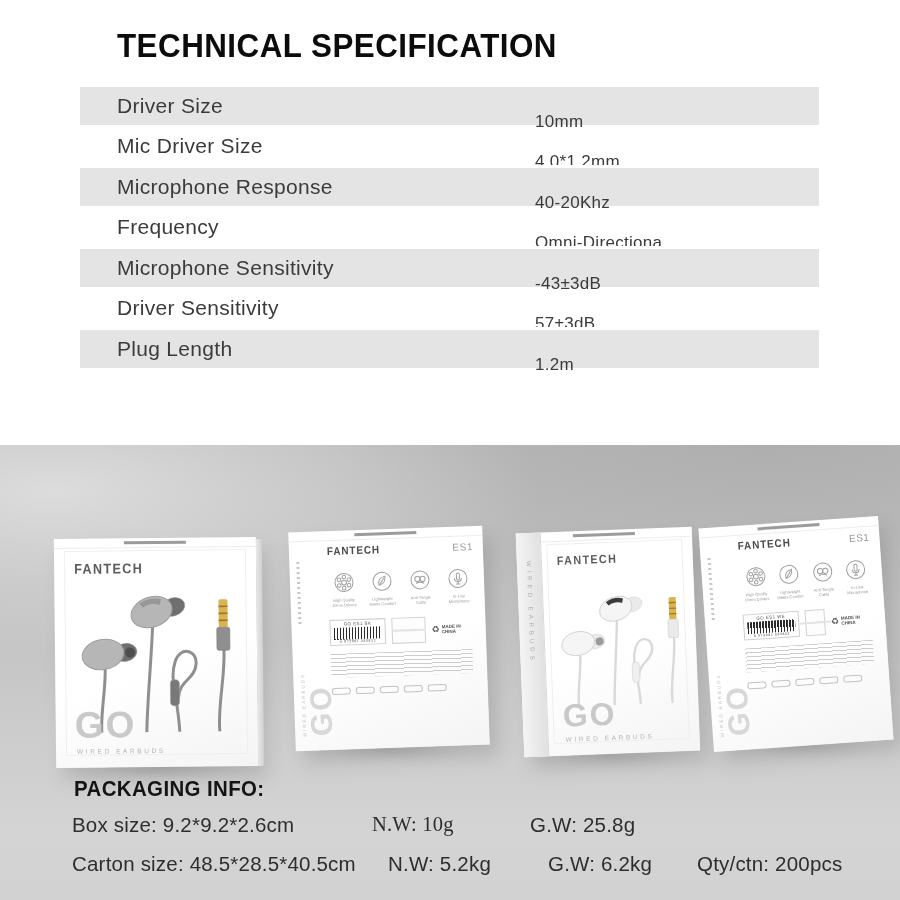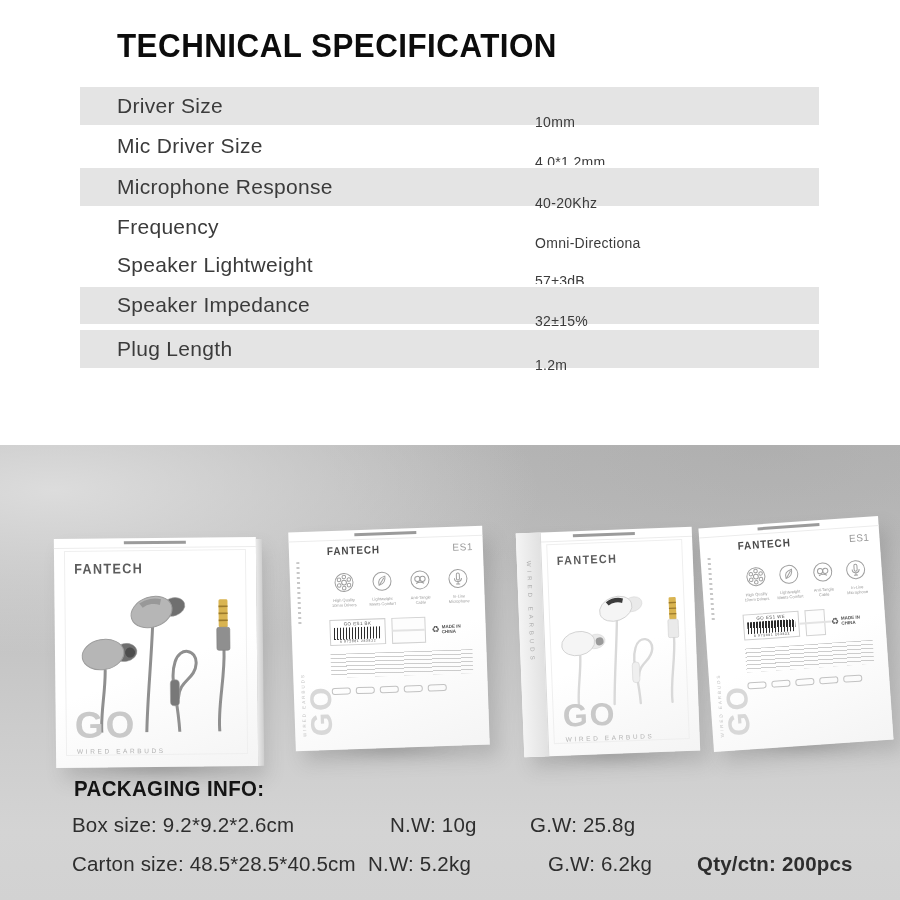--- a/index.html
+++ b/index.html
@@ -10,21 +10,21 @@
   .title{position:absolute;left:117px;top:27px;font-size:33px;font-weight:900;
          color:#0c0c0c;letter-spacing:.5px;transform:scaleX(.95);transform-origin:left;
          white-space:nowrap;}
 
   
   .spec-table{position:absolute;left:80px;top:84px;width:739px;}
   .spec-row{position:relative;height:37.5px;display:flex;align-items:center;}
   .spec-row.gray{background:#e4e4e4;background-clip:padding-box;
                  border-top:3px solid #fff;border-bottom:3px solid #fff;}
   .spec-label{position:absolute;left:37px;font-size:21px;letter-spacing:.3px;color:#3b3b3b;}
-  .spec-value{position:absolute;left:455px;font-size:14px;letter-spacing:.3px;color:#3b3b3b;margin-top:32px;}
+  .spec-value{position:absolute;left:455px;font-size:17px;letter-spacing:.3px;color:#3b3b3b;margin-top:32px;}
 
   
   .photo{position:absolute;left:0;top:445px;width:900px;height:455px;
          background:
            radial-gradient(120% 80% at 6% 10%, rgba(224,224,224,.9) 0%, rgba(224,224,224,0) 45%),
            radial-gradient(90% 70% at 85% 0%, rgba(160,160,160,.35) 0%, rgba(160,160,160,0) 55%),
            linear-gradient(180deg,#b7b7b7 0%,#bfbfbf 30%,#cccccc 62%,#d4d4d4 85%,#d2d2d2 100%);}
 
   .gshadow{position:absolute;border-radius:50%;filter:blur(6px);
            background:radial-gradient(closest-side, rgba(70,70,70,.34), rgba(70,70,70,0) 72%);}
@@ -122,27 +122,27 @@
       <span class="spec-value">4.0*1.2mm</span>
     </div>
     <div class="spec-row gray">
       <span class="spec-label">Microphone Response</span>
       <span class="spec-value">40-20Khz</span>
     </div>
     <div class="spec-row">
       <span class="spec-label">Frequency</span>
       <span class="spec-value">Omni-Directiona</span>
     </div>
+    <div class="spec-row gray">
+      <span class="spec-label">Microphone Sensitivity</span>
+      <span class="spec-value">-43±3dB</span>
+    </div>
     <div class="spec-row">
-      <span class="spec-label">Speaker Lightweight</span>
+      <span class="spec-label">Driver Sensitivity</span>
       <span class="spec-value">57±3dB</span>
-    </div>
-    <div class="spec-row gray">
-      <span class="spec-label">Speaker Impedance</span>
-      <span class="spec-value">32±15%</span>
     </div>
     <div class="spec-row gray">
       <span class="spec-label">Plug Length</span>
       <span class="spec-value">1.2m</span>
     </div>
   </div>
 
   <div class="photo">
 
     <div class="gshadow" style="left:38px;top:308px;width:244px;height:26px;"></div>
@@ -368,24 +368,24 @@
           <span class="pill"></span>
           <span class="pill"></span>
           <span class="pill"></span>
         </div>
       </div>
     </div>
 
     <div class="pack-heading">PACKAGING INFO:</div>
     <div class="pack-row" style="top:368px;">
       <span class="pack-cell" style="left:72px;">Box size: 9.2*9.2*2.6cm</span>
-      <span class="pack-cell" style="left:390px;">N.W: 10g</span>
+      <span class="pack-cell" style="left:372px;font-family:Liberation Serif, serif;">N.W: 10g</span>
       <span class="pack-cell" style="left:530px;">G.W: 25.8g</span>
     </div>
     <div class="pack-row" style="top:407px;">
       <span class="pack-cell" style="left:72px;">Carton size: 48.5*28.5*40.5cm</span>
-      <span class="pack-cell" style="left:368px;">N.W: 5.2kg</span>
+      <span class="pack-cell" style="left:388px;">N.W: 5.2kg</span>
       <span class="pack-cell" style="left:548px;">G.W: 6.2kg</span>
-      <span class="pack-cell" style="left:697px;font-weight:bold;">Qty/ctn: 200pcs</span>
+      <span class="pack-cell" style="left:697px;">Qty/ctn: 200pcs</span>
     </div>
   </div>
 
 </div>
 
 </body></html>

